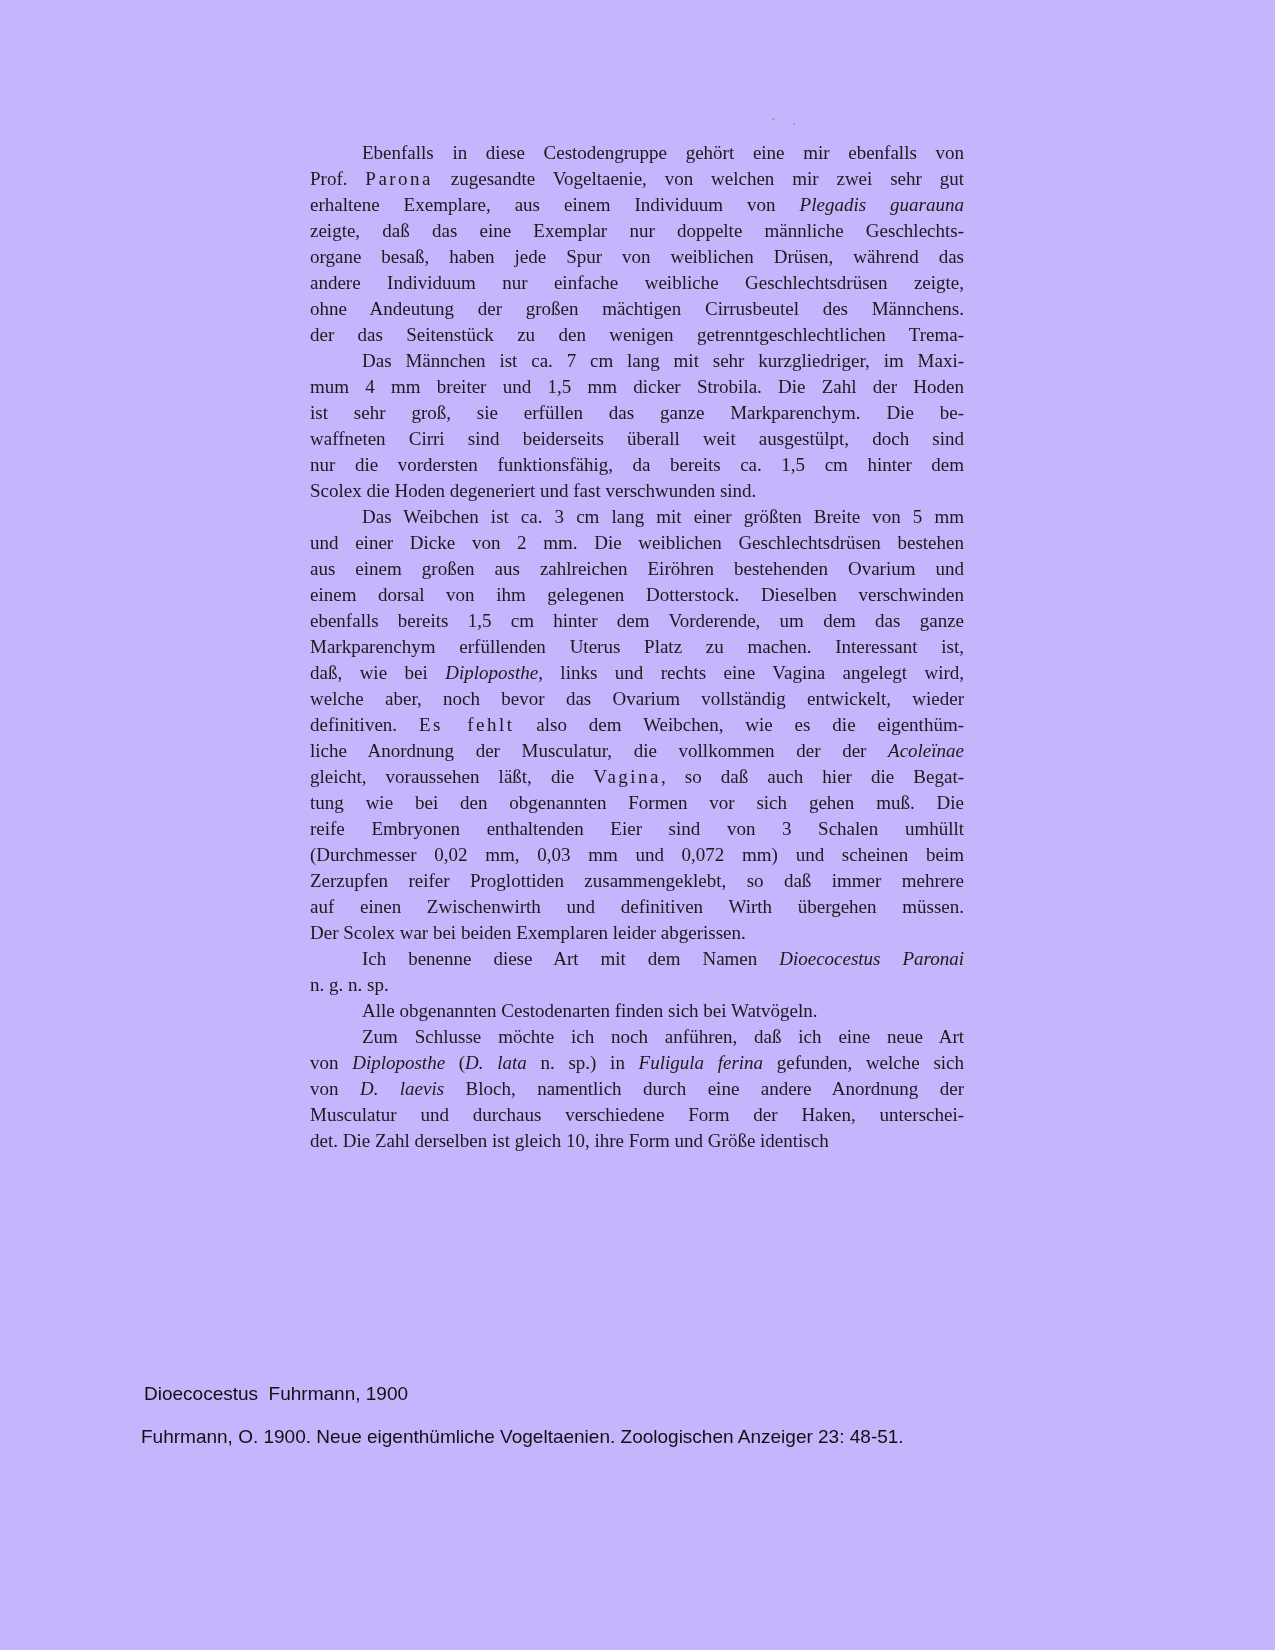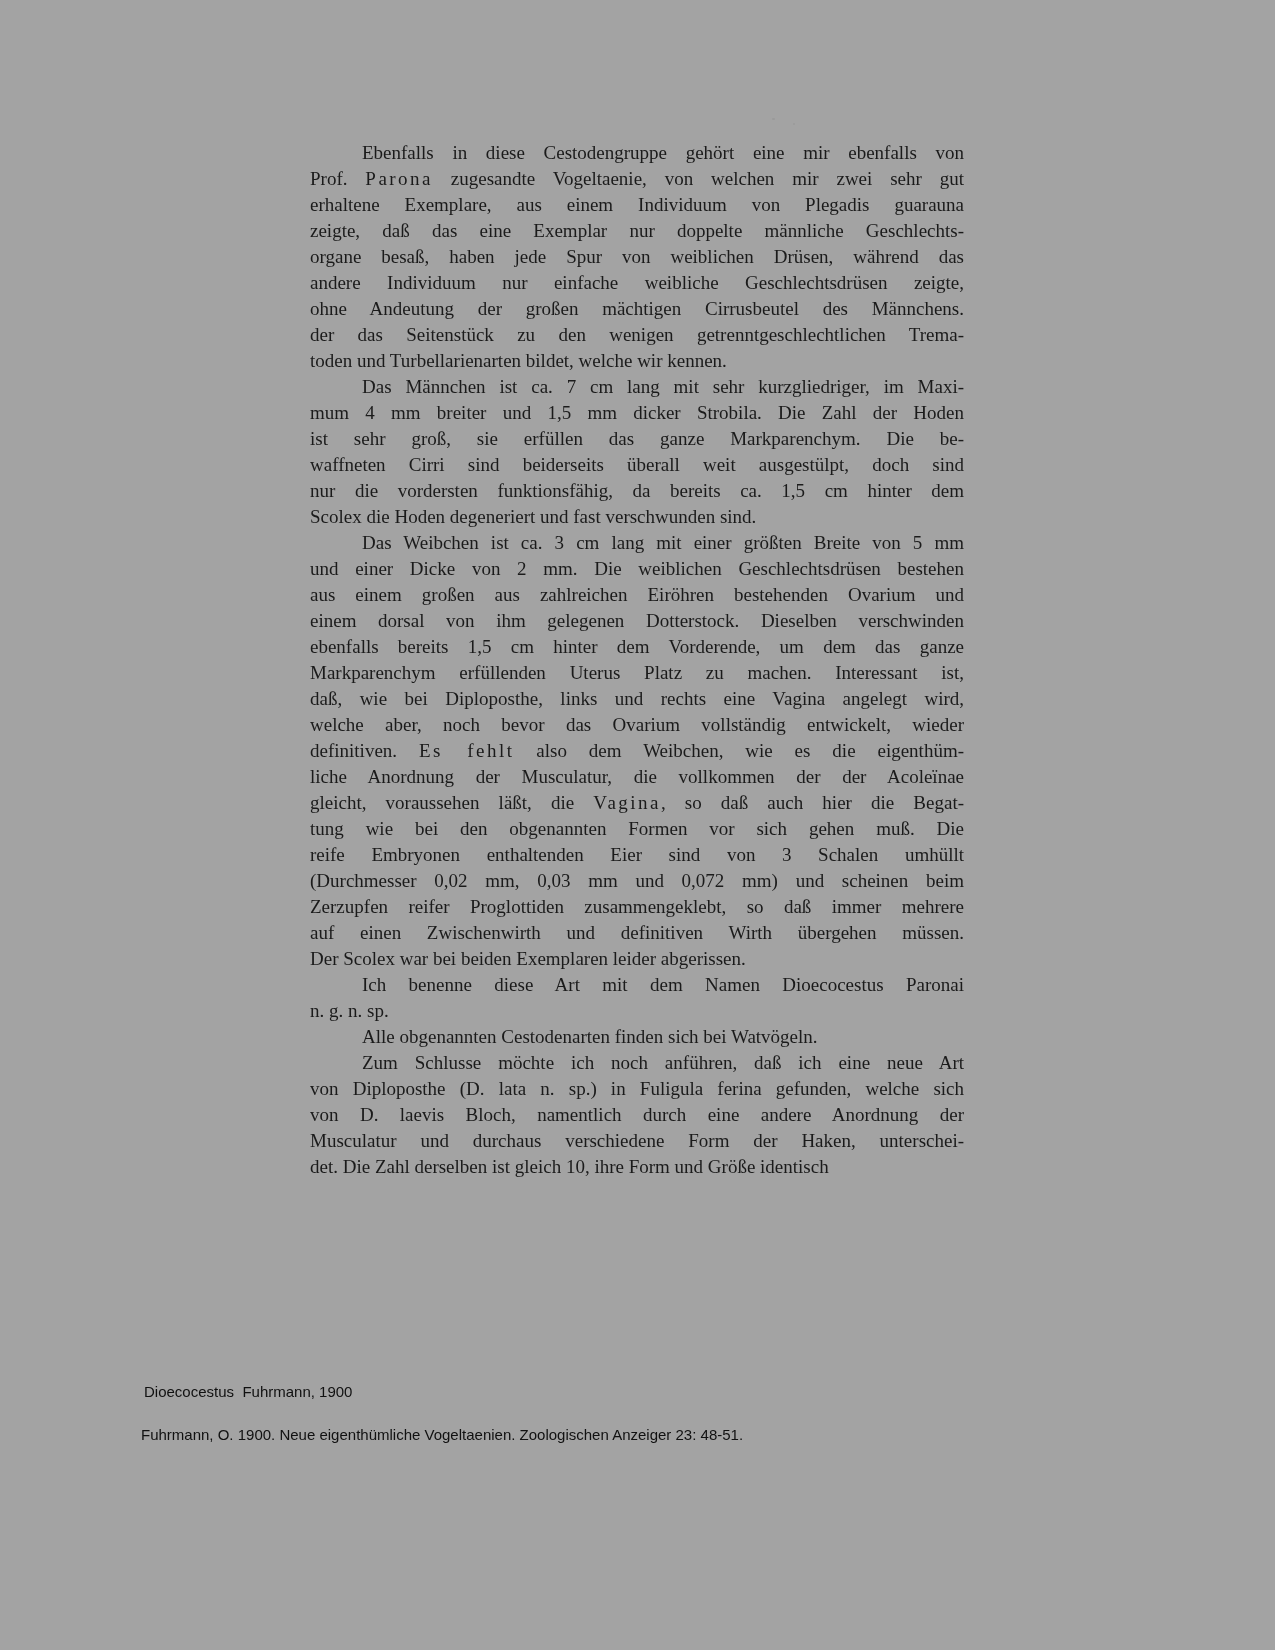--- a/index.html
+++ b/index.html
@@ -4,21 +4,21 @@
 <style>
   html, body {
     margin: 0;
     padding: 0;
     background: #ffffff;
   }
   .page {
     position: relative;
     width: 1275px;
     height: 1650px;
-    background: #a3a3a3;
+    background: #c4b5fd;
     overflow: hidden;
   }
   .scan-block {
     position: absolute;
     left: 310px;
     top: 140px;
     width: 654px;
     font-family: "Liberation Serif", "DejaVu Serif", serif;
     font-size: 19px;
     line-height: 26px;
@@ -30,26 +30,26 @@
     overflow: hidden;
     text-align: justify;
     text-align-last: justify;
   }
   .line.end {
     text-align-last: left;
   }
   .line.indent {
     text-indent: 52px;
   }
-  .it { }
+  .it { font-style: italic; }
   .sp { letter-spacing: 0.13em; }
   .footer-line {
     position: absolute;
     font-family: "Liberation Sans", sans-serif;
-    font-size: 15px;
+    font-size: 19px;
     color: #111111;
     white-space: pre;
   }
   .footer-line.one { left: 144px; top: 1383px; }
   .footer-line.two { left: 141px; top: 1426px; }
   .speck {
     position: absolute;
     background: #9a9a9a;
     border-radius: 50%;
   }
@@ -65,21 +65,20 @@
 
   <div class="scan-block">
       <div class="line indent"><span>Ebenfalls in diese Cestodengruppe gehört eine mir ebenfalls von</span></div>
       <div class="line"><span>Prof. </span><span class="sp">Parona</span><span> zugesandte Vogeltaenie, von welchen mir zwei sehr gut</span></div>
       <div class="line"><span>erhaltene Exemplare, aus einem Individuum von </span><span class="it">Plegadis guarauna</span></div>
       <div class="line"><span>zeigte, daß das eine Exemplar nur doppelte männliche Geschlechts-</span></div>
       <div class="line"><span>organe besaß, haben jede Spur von weiblichen Drüsen, während das</span></div>
       <div class="line"><span>andere Individuum nur einfache weibliche Geschlechtsdrüsen zeigte,</span></div>
       <div class="line"><span>ohne Andeutung der großen mächtigen Cirrusbeutel des Männchens.</span></div>
       <div class="line"><span>der das Seitenstück zu den wenigen getrenntgeschlechtlichen Trema-</span></div>
-      <div class="line end"><span>toden und Turbellarienarten bildet, welche wir kennen.</span></div>
       <div class="line indent"><span>Das Männchen ist ca. 7 cm lang mit sehr kurzgliedriger, im Maxi-</span></div>
       <div class="line"><span>mum 4 mm breiter und 1,5 mm dicker Strobila. Die Zahl der Hoden</span></div>
       <div class="line"><span>ist sehr groß, sie erfüllen das ganze Markparenchym. Die be-</span></div>
       <div class="line"><span>waffneten Cirri sind beiderseits überall weit ausgestülpt, doch sind</span></div>
       <div class="line"><span>nur die vordersten funktionsfähig, da bereits ca. 1,5 cm hinter dem</span></div>
       <div class="line end"><span>Scolex die Hoden degeneriert und fast verschwunden sind.</span></div>
       <div class="line indent"><span>Das Weibchen ist ca. 3 cm lang mit einer größten Breite von 5 mm</span></div>
       <div class="line"><span>und einer Dicke von 2 mm. Die weiblichen Geschlechtsdrüsen bestehen</span></div>
       <div class="line"><span>aus einem großen aus zahlreichen Eiröhren bestehenden Ovarium und</span></div>
       <div class="line"><span>einem dorsal von ihm gelegenen Dotterstock. Dieselben verschwinden</span></div>

